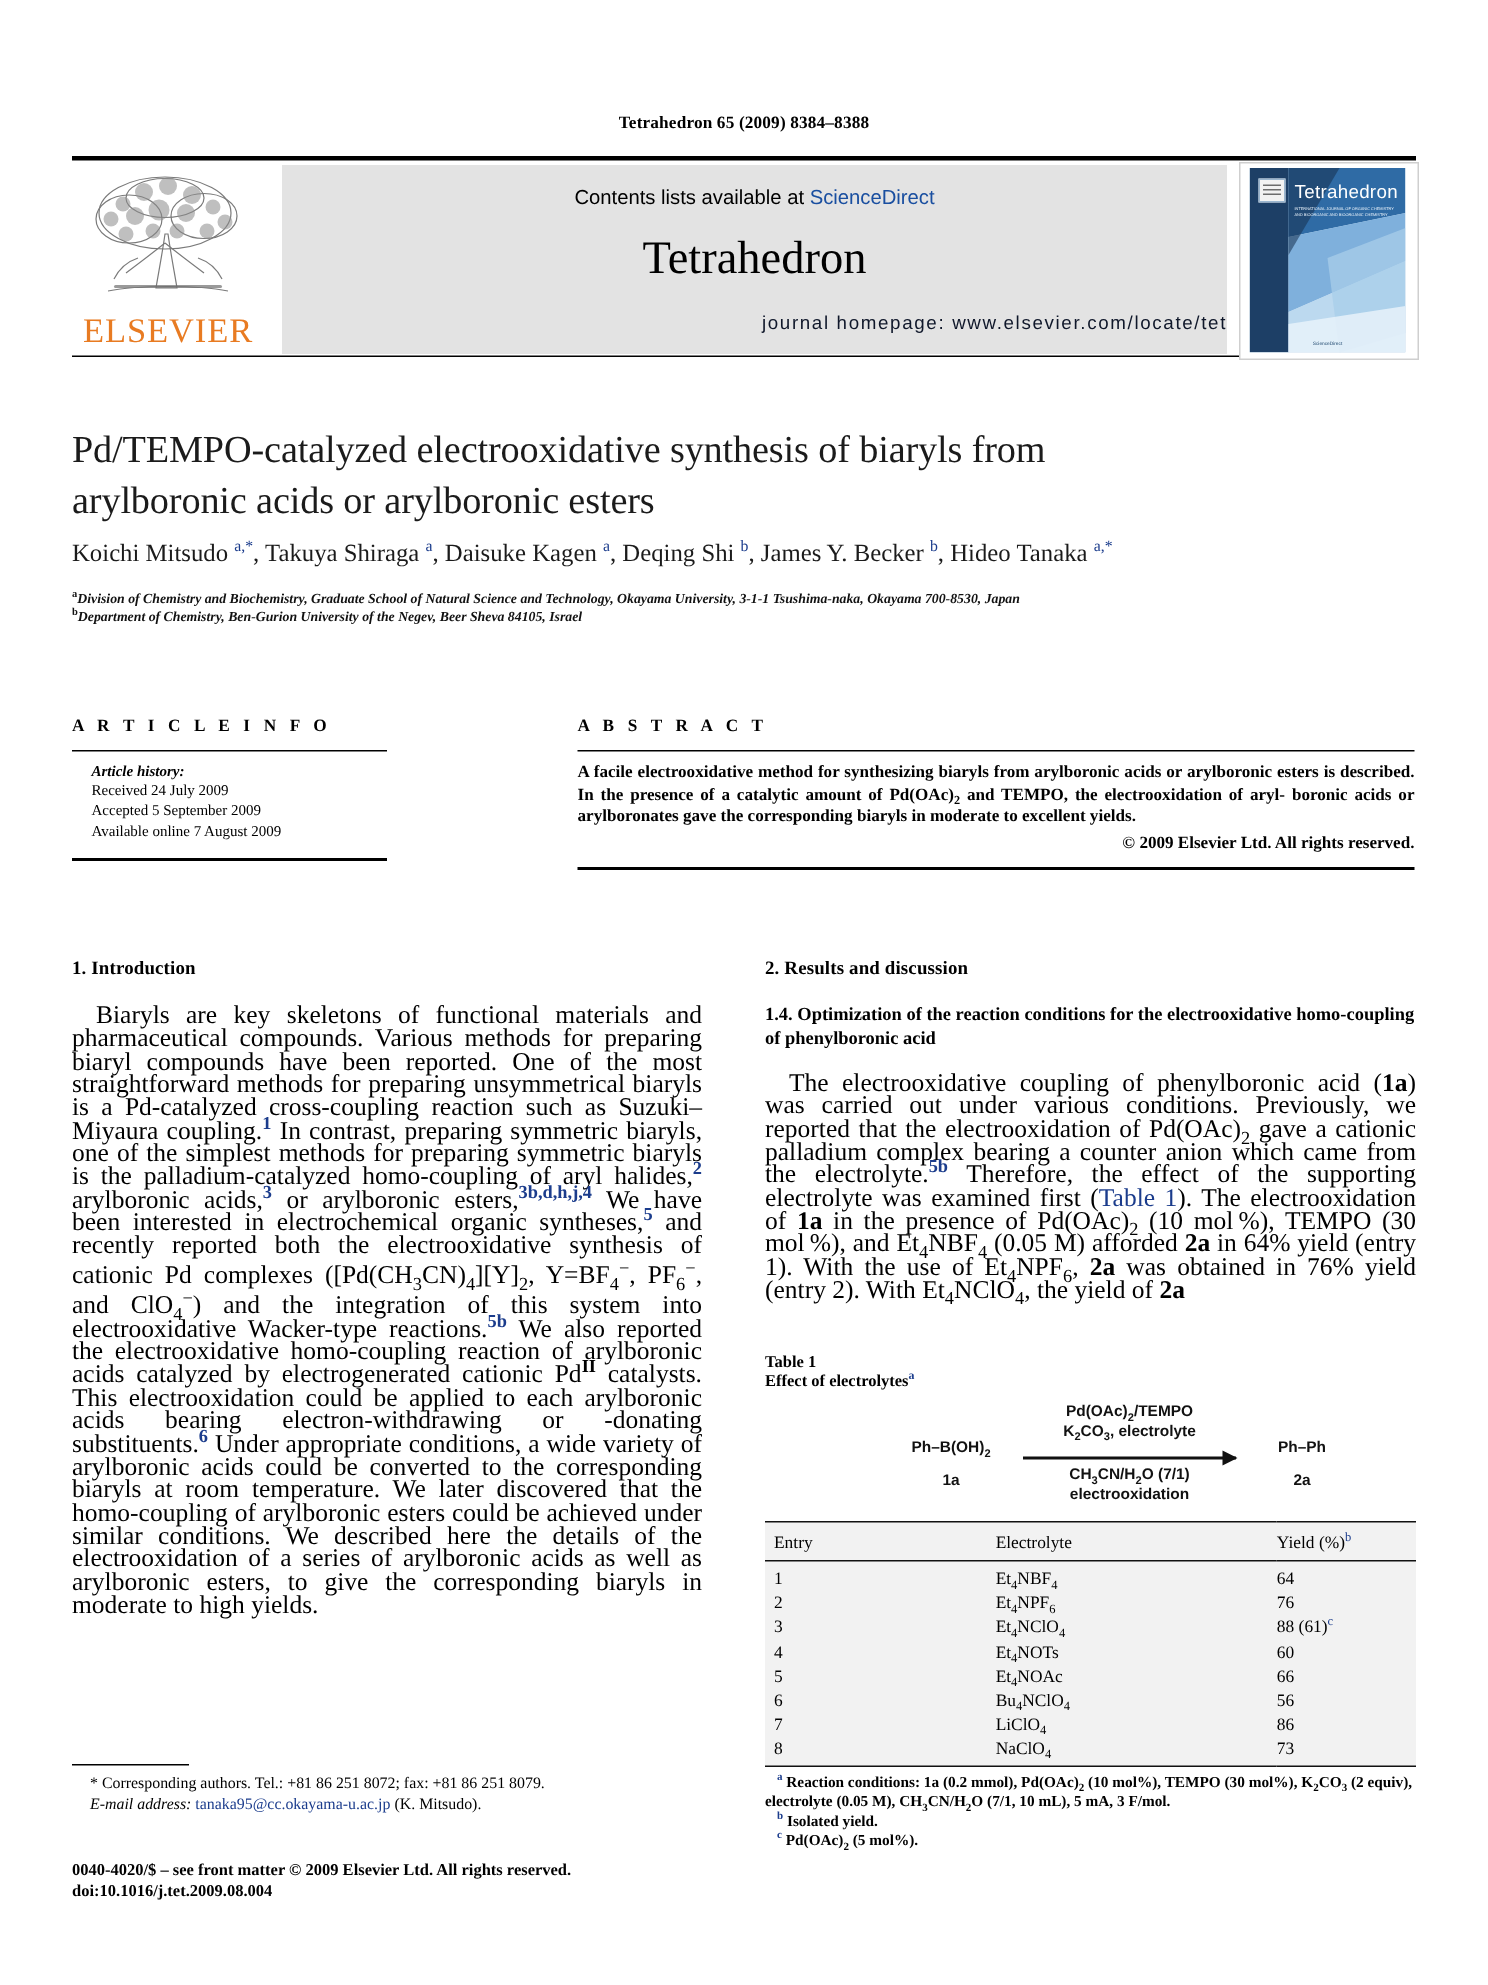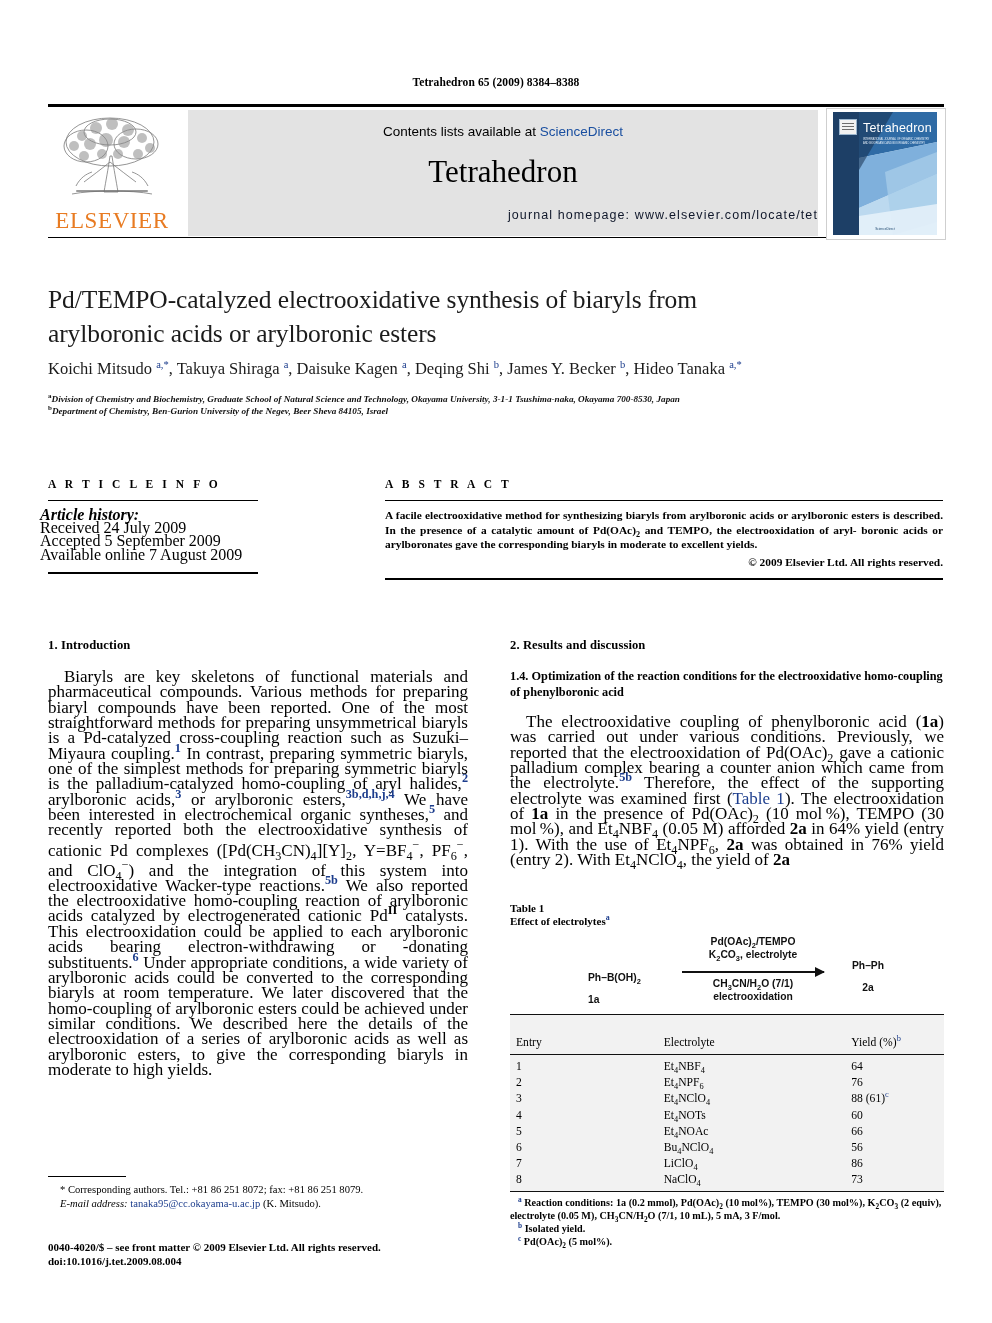--- a/index.html
+++ b/index.html
@@ -229,23 +229,23 @@
   .info-head { left: 48px; top: 478px; }
   .abs-head  { left: 385px; top: 478px; }
 
   .rule-info-top  { left: 48px;  top: 500px; width: 210px; }
   .rule-info-bot  { left: 48px;  top: 572px; width: 210px; height: 2px; }
   .rule-abs-top   { left: 385px; top: 500px; width: 558px; }
   .rule-abs-bot   { left: 385px; top: 578px; width: 558px; height: 2px; }
 
   .article-history {
     position: absolute;
-    left: 40px; top: 508px;
+    left: 61px; top: 508px;
     width: 230px;
-    font-size: 16px;
+    font-size: 10px;
     line-height: 13.2px;
   }
   .article-history .ital {
     font-style: italic;
     font-weight: bold;
   }
   .abstract-body {
     position: absolute;
     left: 385px; top: 508px;
     width: 558px;
@@ -328,22 +328,22 @@
   .sch-reagent {
     position: absolute;
     text-align: center;
     font-size: 10.3px;
     font-weight: bold;
     line-height: 12.5px;
     color: #111;
   }
   .sch-left {
     position: absolute;
-    left: 78px; top: 40px;
-    text-align: left;
+    left: 78px; top: 28px;
+    text-align: center;
     width: 92px;
   }
   .sch-right {
     position: absolute;
     left: 318px; top: 28px;
     text-align: center;
     width: 80px;
   }
   .sch-label {
     font-size: 10.3px;
@@ -378,21 +378,21 @@
     width: 434px;
     border-collapse: collapse;
     font-family: "Liberation Serif", serif;
     font-size: 11.6px;
     margin-top: 4px;
     background: #f2f2f2;
   }
   table.data th {
     text-align: left;
     font-weight: normal;
-    padding: 21px 0 5px 0;
+    padding: 7px 0 5px 0;
     border-top: 1.6px solid #111;
     border-bottom: 1px solid #111;
   }
   table.data td {
     padding: 1.6px 0;
   }
   table.data tr.first td { padding-top: 5px; }
   table.data tr.last td  { padding-bottom: 5px; }
   table.data tbody {
     border-bottom: 1.6px solid #111;

